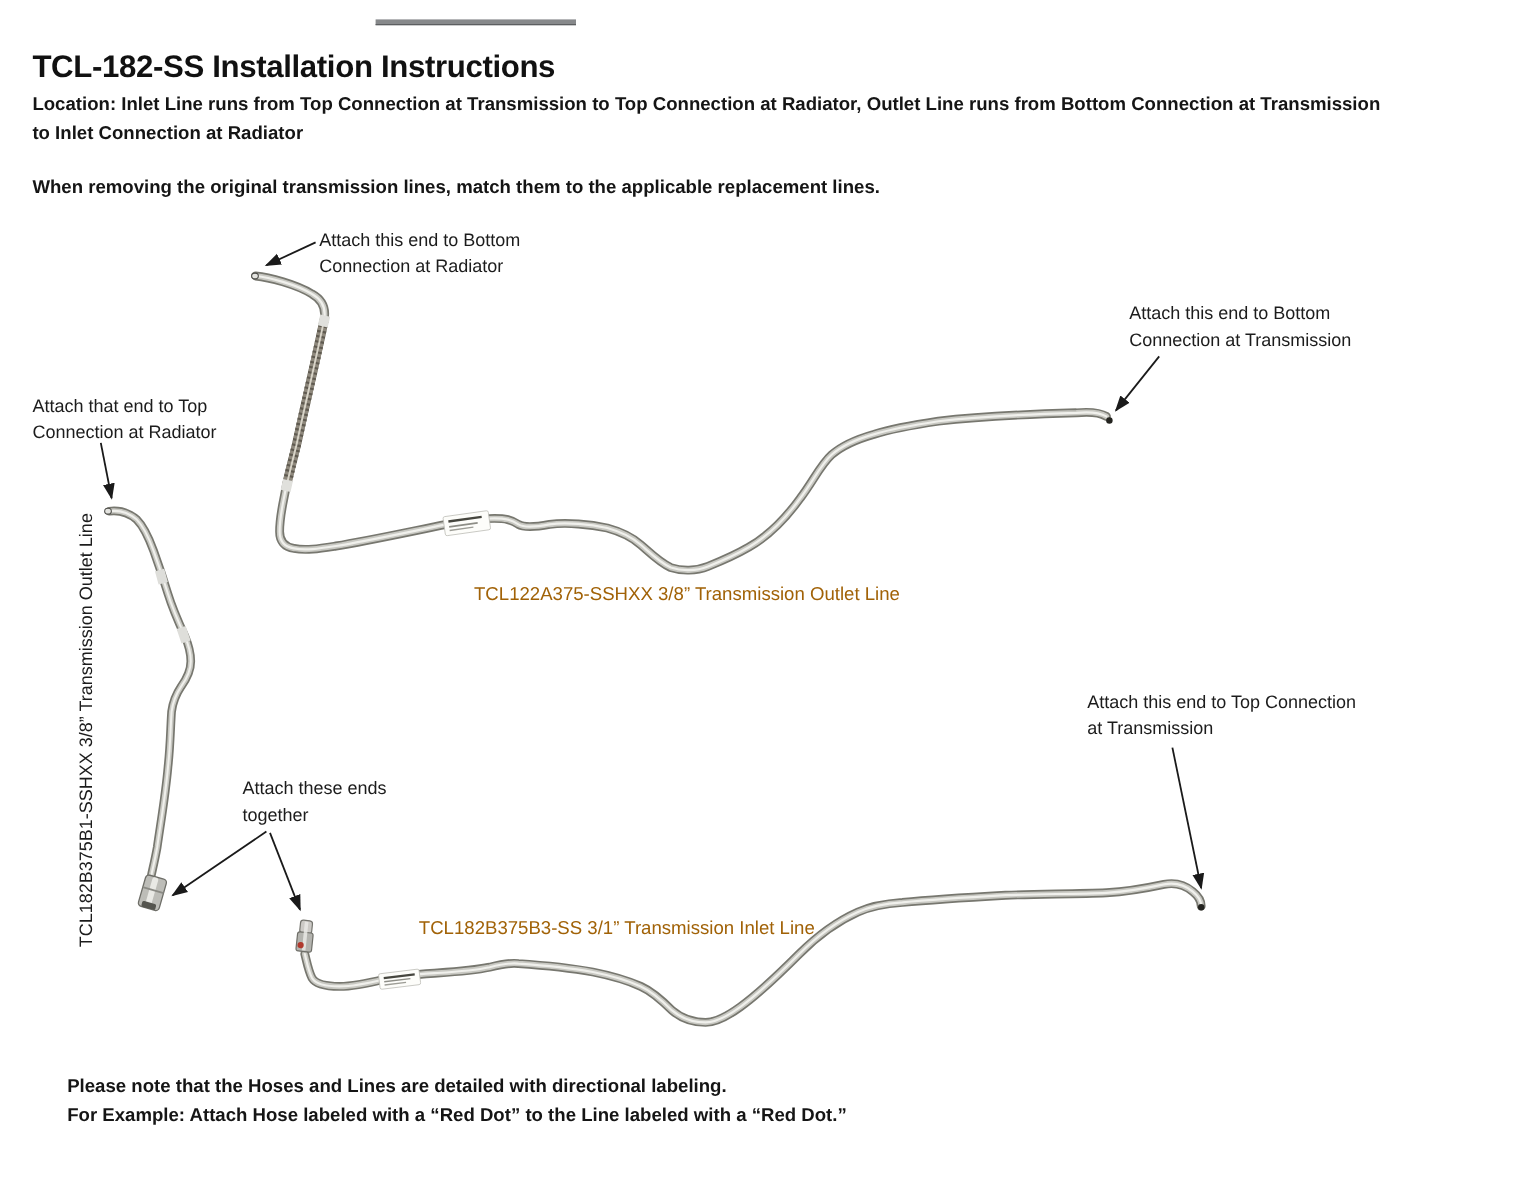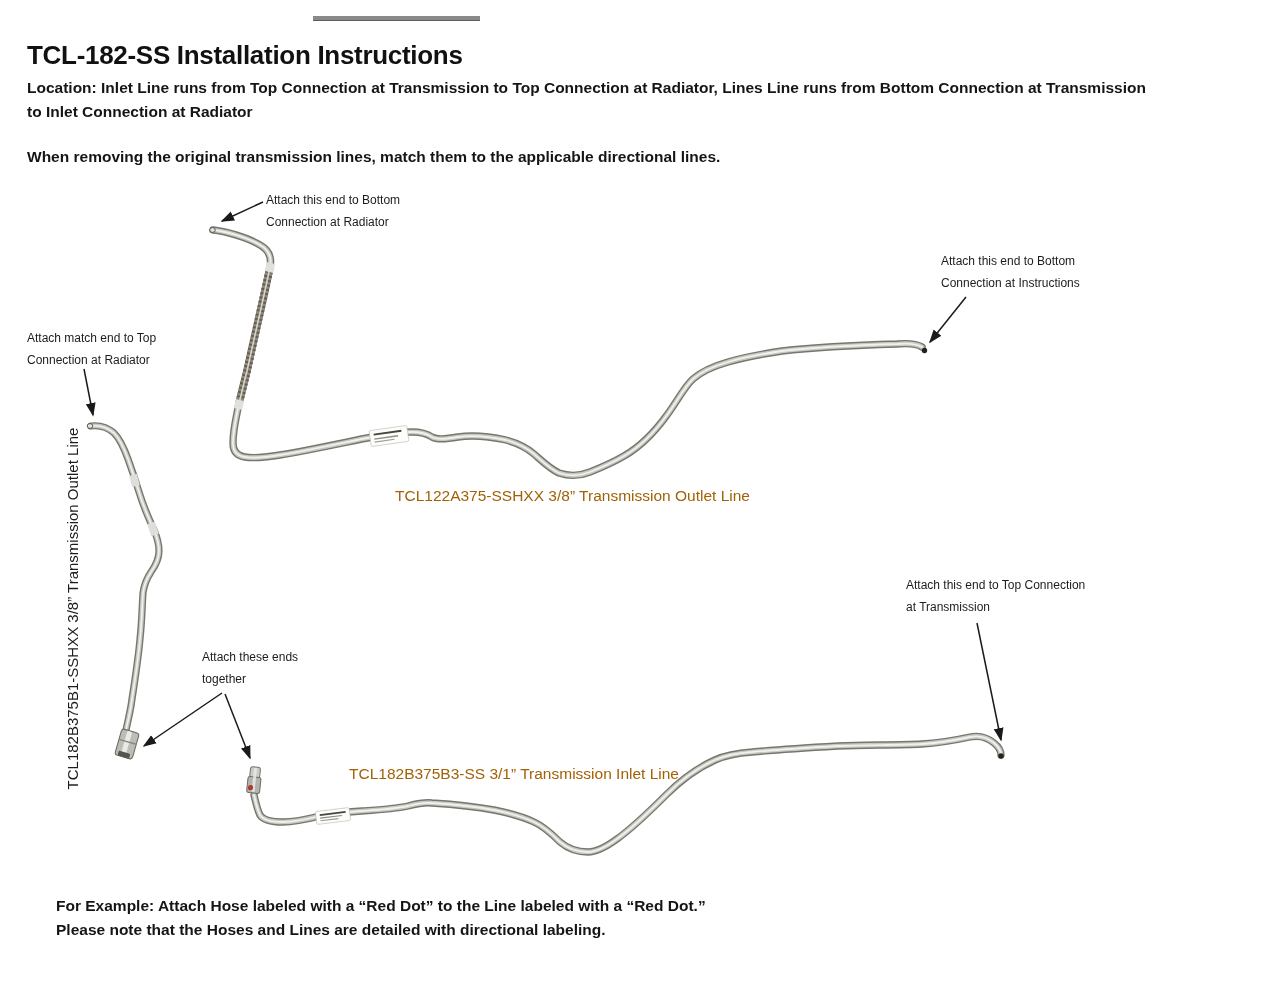--- a/index.html
+++ b/index.html
@@ -9,21 +9,21 @@
   }
   .top-bar-fragment{position:absolute;left:313px;top:0;width:167px;height:4px;
     background:#87898b;border-bottom:1px solid #5c5e60;}
   .title{position:absolute;left:27px;top:24px;font-size:26px;font-weight:700;
     letter-spacing:-0.3px;white-space:nowrap;color:#111;}
   .location{position:absolute;left:27px;top:60px;font-size:15.5px;font-weight:700;
     line-height:24px;white-space:nowrap;color:#151515;}
   .intro{position:absolute;left:27px;top:132px;font-size:15.5px;font-weight:700;
     white-space:nowrap;color:#151515;}
   .diagram-svg{position:absolute;left:0;top:0;width:1280px;height:989px;}
-  .ann{position:absolute;font-size:12px;line-height:21.5px;color:#1c1c1c;white-space:nowrap;}
+  .ann{position:absolute;font-size:15px;line-height:21.5px;color:#1c1c1c;white-space:nowrap;}
   .ann-bottom-radiator{left:266px;top:174px;}
   .ann-bottom-transmission{left:941px;top:235px;}
   .ann-top-radiator{left:27px;top:312px;}
   .ann-top-transmission{left:906px;top:559px;}
   .ann-ends-together{left:202px;top:631px;}
   .part-label{position:absolute;font-size:15.5px;color:#a16207;white-space:nowrap;}
   .label-outlet-upper{left:395px;top:471px;}
   .label-inlet{left:349px;top:749px;}
   .label-outlet-vertical{
     position:absolute;left:-123px;top:584px;width:390px;height:17px;
@@ -35,25 +35,25 @@
 </head>
 <body>
 
 <div class="page">
 
   <div class="top-bar-fragment"></div>
 
   <div class="title">TCL-182-SS Installation Instructions</div>
 
   <div class="location">
-    <div>Location: Inlet Line runs from Top Connection at Transmission to Top Connection at Radiator, Lines Line runs from Bottom Connection at Transmission</div>
+    <div>Location: Inlet Line runs from Top Connection at Transmission to Top Connection at Radiator, Outlet Line runs from Bottom Connection at Transmission</div>
     <div>to Inlet Connection at Radiator</div>
   </div>
 
-  <div class="intro">When removing the original transmission lines, match them to the applicable directional lines.</div>
+  <div class="intro">When removing the original transmission lines, match them to the applicable replacement lines.</div>
 
   <svg class="diagram-svg" viewBox="0 0 1280 989">
     <defs>
       <marker id="ah" markerWidth="10" markerHeight="8" refX="8" refY="3.5" orient="auto">
         <polygon points="0,0.2 9,3.5 0,6.8" fill="#1a1a1a"></polygon>
       </marker>
     </defs>
 
     <g>
       <path fill="none" stroke="#77776f" stroke-width="7.4" stroke-linecap="round" stroke-linejoin="round" d="M213,214 C224,215 247,221 260,229 C269,234 272,241 270,251 C265,276 255,318 247,355 C243,371 240,381 238,392 C236,403 233,414 233,427 C233,435 237,440 245,441 C255,443 267,441 280,439 C305,435 342,427 372,421 C386,418 401,416 412,416 C421,416 426,417 432,421 C437,424 447,423 458,421 C472,419 492,421 506,424 C517,427 526,431 534,438 C542,445 550,453 559,457 C568,460 580,460 590,456 C600,452 612,447 624,440 C638,432 654,417 667,399 C677,386 684,371 693,363 C702,355 714,350 728,346 C744,341 762,338 782,335 C817,331 862,329 897,328 C908,327 917,328 922,331"></path>
@@ -127,42 +127,42 @@
     </g>
   </svg>
 
   <div class="ann ann-bottom-radiator">
     <div>Attach this end to Bottom</div>
     <div>Connection at Radiator</div>
   </div>
 
   <div class="ann ann-bottom-transmission">
     <div>Attach this end to Bottom</div>
-    <div>Connection at Instructions</div>
+    <div>Connection at Transmission</div>
   </div>
 
   <div class="ann ann-top-radiator">
-    <div>Attach match end to Top</div>
+    <div>Attach that end to Top</div>
     <div>Connection at Radiator</div>
   </div>
 
   <div class="ann ann-top-transmission">
     <div>Attach this end to Top Connection</div>
     <div>at Transmission</div>
   </div>
 
   <div class="ann ann-ends-together">
     <div>Attach these ends</div>
     <div>together</div>
   </div>
 
   <div class="part-label label-outlet-upper">TCL122A375-SSHXX 3/8” Transmission Outlet Line</div>
 
   <div class="label-outlet-vertical">TCL182B375B1-SSHXX 3/8” Transmission Outlet Line</div>
 
   <div class="part-label label-inlet">TCL182B375B3-SS 3/1” Transmission Inlet Line</div>
 
   <div class="notes">
+    <div>Please note that the Hoses and Lines are detailed with directional labeling.</div>
     <div>For Example: Attach Hose labeled with a “Red Dot” to the Line labeled with a “Red Dot.”</div>
-    <div>Please note that the Hoses and Lines are detailed with directional labeling.</div>
   </div>
 
 </div>
 
 </body></html>

